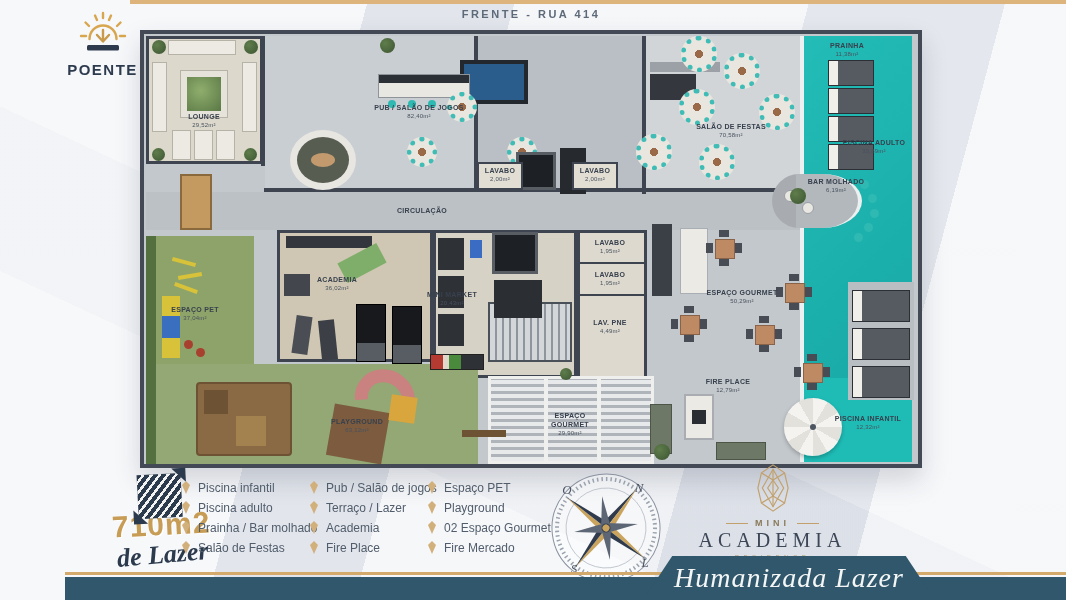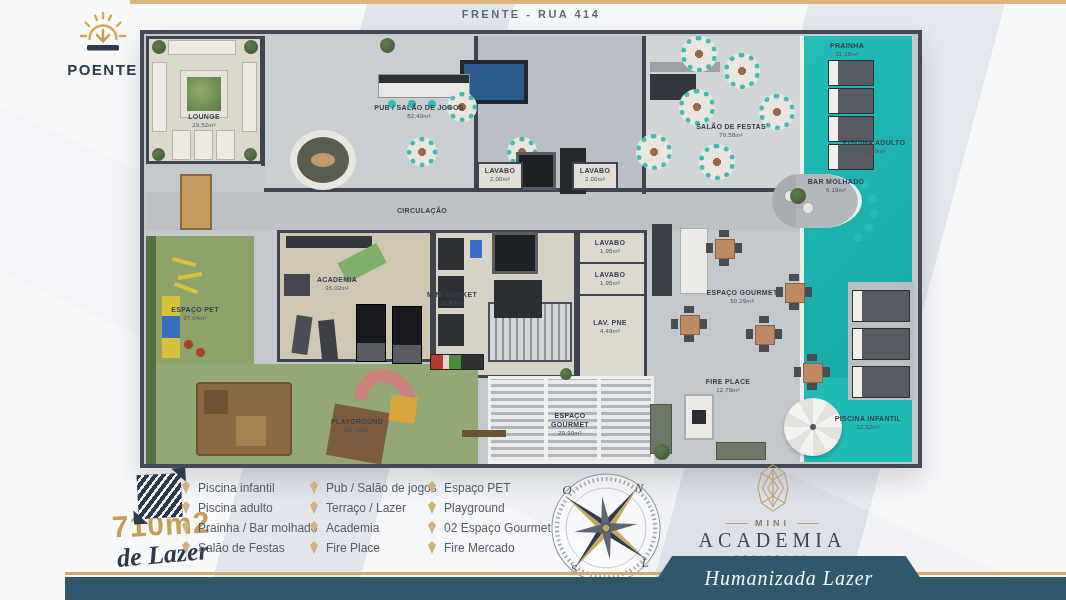--- a/index.html
+++ b/index.html
@@ -76,21 +76,21 @@
   .compass{position:absolute;left:548px;top:470px}
   .brand{position:absolute;left:690px;top:464px;width:165px;text-align:center;color:#3c4656}
   .brand .gran{display:flex;align-items:center;justify-content:center;gap:7px;margin-top:2px;font-size:9px;letter-spacing:4px;color:#8a7a5a;font-weight:700}
   .brand .gran i{display:block;width:22px;height:1px;background:#c2a06b}
   .brand .name{font-family:"Liberation Serif",serif;font-size:20px;letter-spacing:5px;margin-top:1px}
   .brand .sub{font-size:6px;letter-spacing:4.5px;color:#b59a6b;margin-top:2px}
   .bottom-goldline{position:absolute;left:65px;top:572px;width:1001px;height:3px;background:#d3aa6b}
   .bottom-bar{position:absolute;left:65px;top:577px;width:1001px;height:23px;background:#30576b}
   .banner{position:absolute;left:643px;top:556px;width:292px;height:44px;background:#30576b;
     clip-path:polygon(0 100%,10% 0,90% 0,100% 100%);text-align:center;line-height:44px;
-    font-family:"Liberation Serif",serif;font-style:italic;font-size:20px;color:#f4f6f6;letter-spacing:1px}
+    font-family:"Liberation Serif",serif;font-style:italic;font-size:28px;color:#f4f6f6;letter-spacing:1px}
 </style>
 </head>
 <body>
 
 <div class="page">
   <div class="gold-strip"></div>
   <div class="front-label">FRENTE - RUA 414</div>
 
   <div class="orient" style="left:55px;top:9px;width:95px">
     <svg width="56" height="46" viewBox="0 0 56 46">

